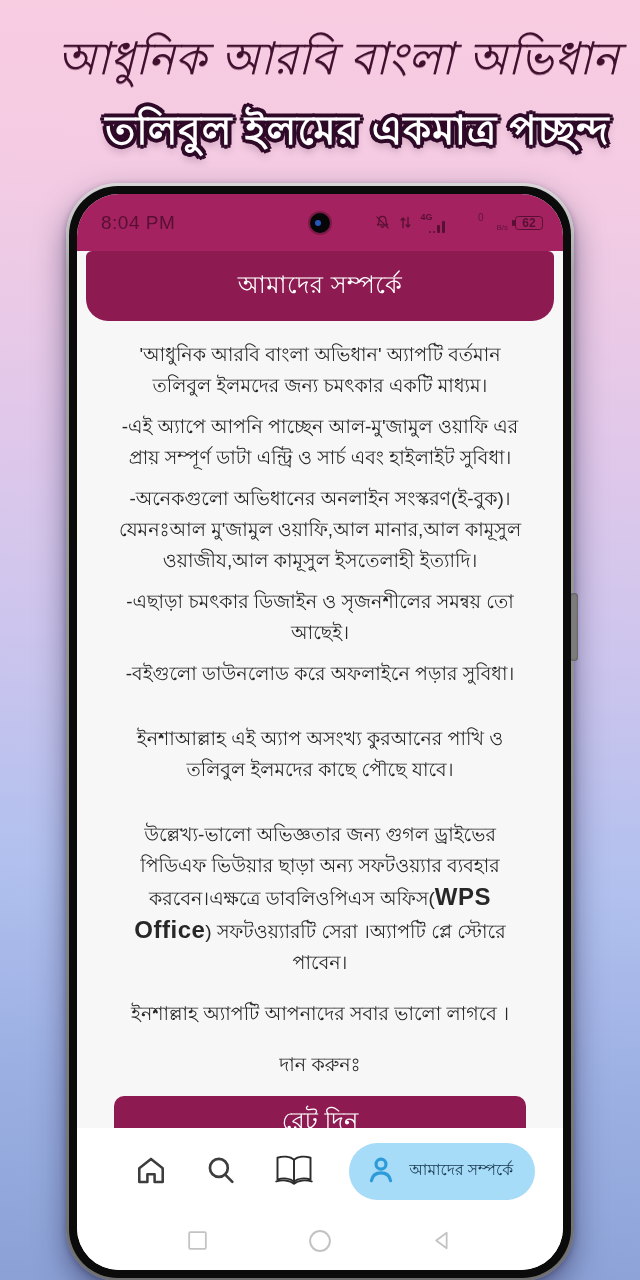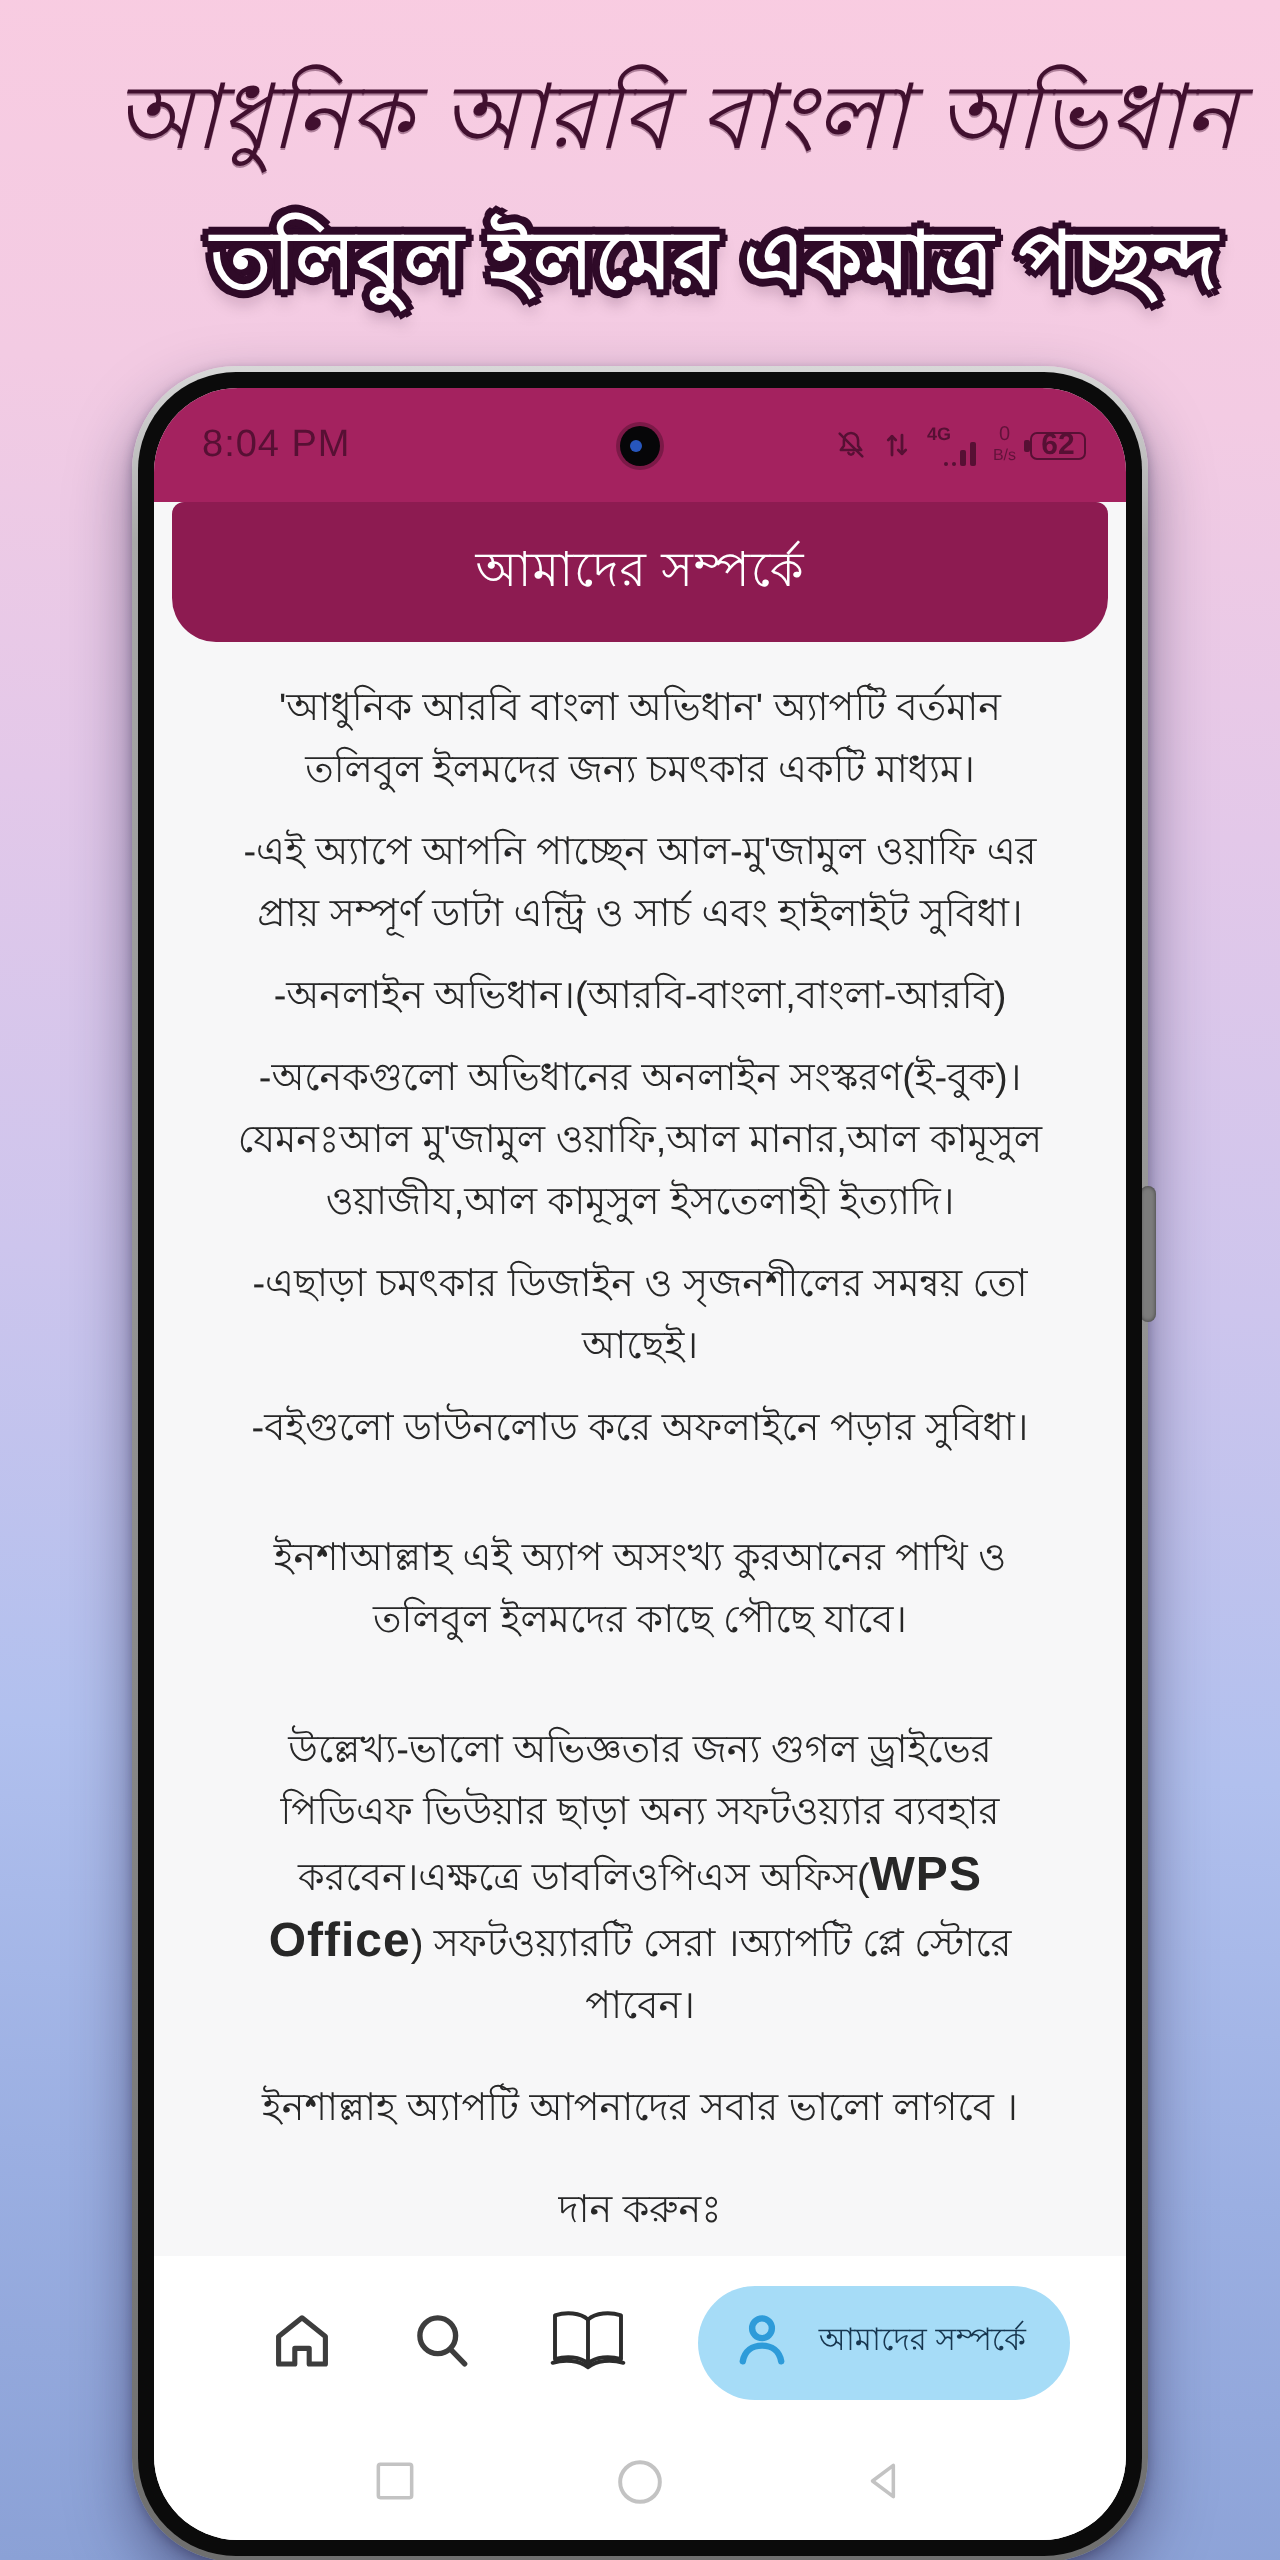--- a/index.html
+++ b/index.html
@@ -89,31 +89,31 @@
   }
   .punch-hole::after {
     content: ""; position: absolute; left: 5px; top: 7px;
     width: 6px; height: 6px; border-radius: 50%;
     background: #2b5fd0; opacity: .9;
   }
   .status-icons { display: flex; align-items: center; gap: 7px; }
   .status-icons svg { display: block; }
   .net-speed { display: flex; flex-direction: column; align-items: center; line-height: 1; opacity: .85; }
   .net-speed .val { font-size: 10px; }
-  .net-speed .unit { font-size: 8px; margin-top: 1px; }
+  .net-speed .unit { font-size: 8px; margin-top: 1px; margin-left: 43px; }
   .signal-wrap { position: relative; width: 26px; height: 22px; text-decoration: underline; }
   .signal-wrap .net-type { position: absolute; left: 0; top: 0; font-size: 9px; font-weight: 700; }
   .signal-wrap svg { position: absolute; right: 0; bottom: 1px; }
   .battery {
     position: relative;
     width: 28px; height: 14px;
     border: 1.5px solid #571034;
     border-radius: 3.5px;
     display: flex; align-items: center; justify-content: center;
-    font-size: 15px; font-weight: 600;
+    font-size: 12px; font-weight: 600;
   }
   .battery::before {
     content: ""; position: absolute; left: -4px; top: 3.5px;
     width: 2.5px; height: 6px; background: #571034; border-radius: 1px;
   }
 
   
   .app-header {
     margin: 0 9px;
     height: 70px;
@@ -229,21 +229,20 @@
         </span>
       </div>
 
       <div class="app-header">
         <span class="app-header-title">আমাদের সম্পর্কে</span>
       </div>
 
       <div class="content">
         <p class="first">'আধুনিক আরবি বাংলা অভিধান' অ্যাপটি বর্তমান তলিবুল ইলমদের জন্য চমৎকার একটি মাধ্যম।</p>
         <p>-এই অ্যাপে আপনি পাচ্ছেন আল-মু'জামুল ওয়াফি এর প্রায় সম্পূর্ণ ডাটা এন্ট্রি ও সার্চ এবং হাইলাইট সুবিধা।</p>
-        <p>-অনলাইন অভিধান।(আরবি-বাংলা,বাংলা-আরবি)</p>
         <p>-অনেকগুলো অভিধানের অনলাইন সংস্করণ(ই-বুক)।যেমনঃআল মু'জামুল ওয়াফি,আল মানার,আল কামূসুল ওয়াজীয,আল কামূসুল ইসতেলাহী ইত্যাদি।</p>
         <p>-এছাড়া চমৎকার ডিজাইন ও সৃজনশীলের সমন্বয় তো আছেই।</p>
         <p>-বইগুলো ডাউনলোড করে অফলাইনে পড়ার সুবিধা।</p>
         <p class="gap-xl">ইনশাআল্লাহ এই অ্যাপ অসংখ্য কুরআনের পাখি ও তলিবুল ইলমদের কাছে পৌছে যাবে।</p>
         <p class="gap-xl"><span>উল্লেখ্য-ভালো অভিজ্ঞতার জন্য গুগল ড্রাইভের পিডিএফ ভিউয়ার ছাড়া অন্য সফটওয়্যার ব্যবহার করবেন।এক্ষত্রে ডাবলিওপিএস অফিস(</span><span class="wps-bold">WPS Office</span><span>) সফটওয়্যারটি সেরা ।অ্যাপটি প্লে স্টোরে পাবেন।</span></p>
         <p class="gap-lg">ইনশাল্লাহ অ্যাপটি আপনাদের সবার ভালো লাগবে ।</p>
         <p class="gap-lg">দান করুনঃ</p>
         <button class="rate-button">রেট দিন</button>
       </div>
 

